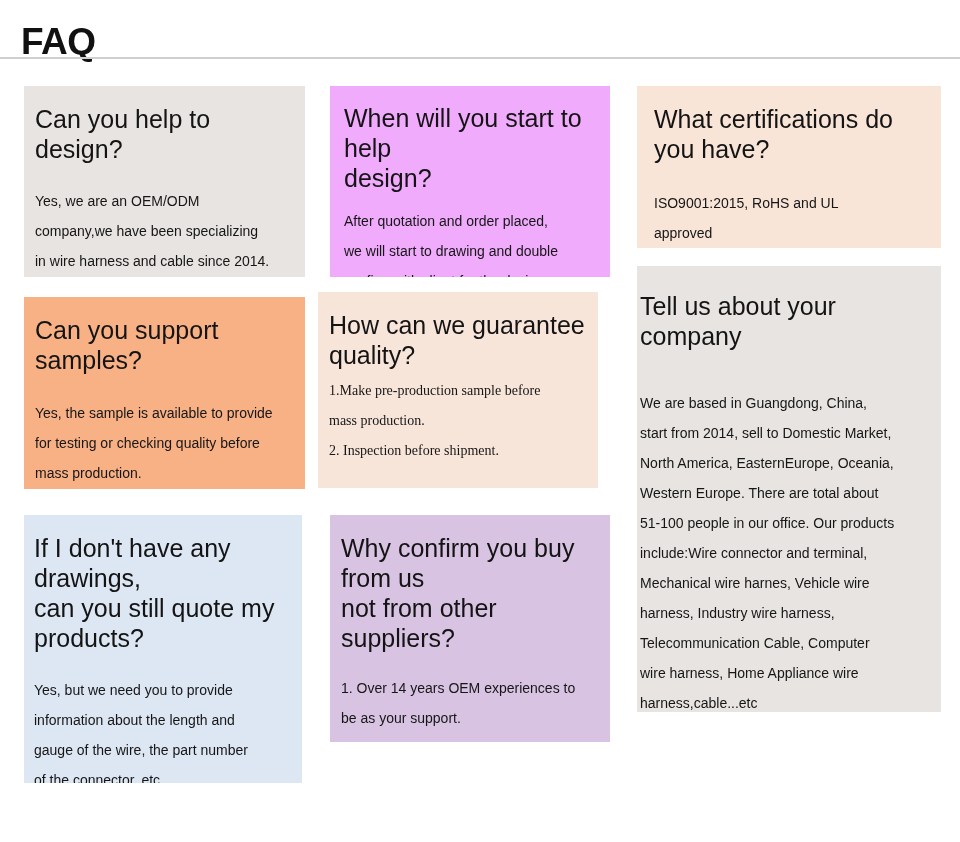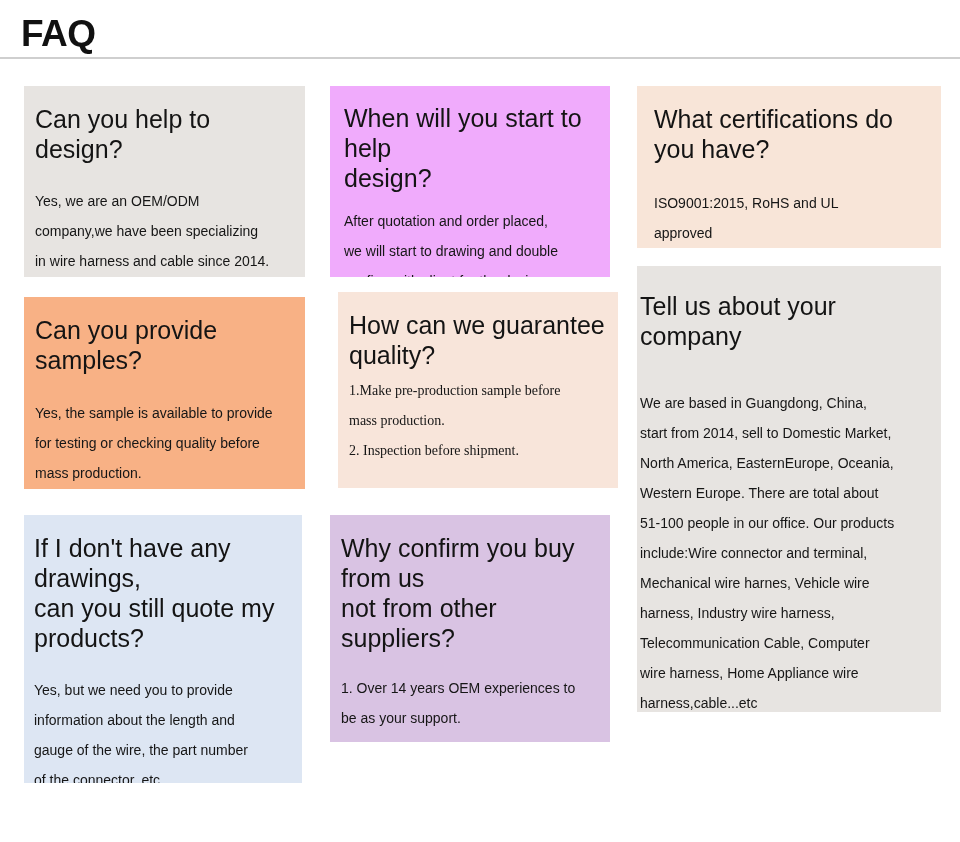--- a/index.html
+++ b/index.html
@@ -20,21 +20,21 @@
   #page-header {
     position: absolute;
     left: 0;
     top: 0;
     width: 960px;
     height: 60px;
   }
   #faq-title {
     position: absolute;
     left: 21px;
-    top: 12px;
+    top: 20px;
     font-size: 37px;
     font-weight: bold;
     letter-spacing: -0.5px;
     line-height: 44px;
     color: #111111;
     white-space: nowrap;
   }
   #header-rule {
     position: absolute;
     left: 0;
@@ -72,21 +72,21 @@
 
   #card-start-help      { left: 330px; top: 86px; width: 280px; height: 191px; padding: 17px 12px 0 14px; }
   #card-start-help .faq-answer { margin-top: 13px; }
 
   #card-certifications  { left: 637px; top: 86px; width: 304px; height: 162px; padding: 18px 14px 0 17px; }
   #card-certifications .faq-answer { margin-top: 24px; }
 
   #card-samples         { left: 24px;  top: 297px; width: 281px; height: 192px; padding: 18px 10px 0 11px; }
   #card-samples .faq-answer { margin-top: 23px; }
 
-  #card-quality         { left: 338px; top: 292px; width: 280px; height: 196px; padding: 18px 12px 0 11px; }
+  #card-quality         { left: 318px; top: 292px; width: 280px; height: 196px; padding: 18px 12px 0 11px; }
   #card-quality .faq-answer { margin-top: 6px; font-family: Liberation Serif, serif; }
 
   #card-company         { left: 637px; top: 266px; width: 304px; height: 446px; padding: 25px 14px 0 3px; }
   #card-company .faq-answer { margin-top: 37px; }
 
   #card-drawings        { left: 24px;  top: 515px; width: 278px; height: 268px; padding: 18px 10px 0 10px; }
   #card-drawings .faq-answer { margin-top: 22px; }
 
   #card-why-buy         { left: 330px; top: 515px; width: 280px; height: 227px; padding: 18px 12px 0 11px; }
   #card-why-buy .faq-answer { margin-top: 20px; }
@@ -115,21 +115,21 @@
 </div>
 
 <div class="faq-card" id="card-certifications" style="background: rgb(248, 229, 216);">
   <p class="faq-question">What certifications do
 you have?</p>
   <p class="faq-answer">ISO9001:2015, RoHS and UL
 approved</p>
 </div>
 
 <div class="faq-card" id="card-samples" style="background: rgb(248, 177, 133);">
-  <p class="faq-question">Can you provide samples?</p>
+  <p class="faq-question">Can you support samples?</p>
   <p class="faq-answer">Yes, the sample is available to provide
 for testing or checking quality before
 mass production.</p>
 </div>
 
 <div class="faq-card" id="card-quality" style="background: rgb(248, 229, 218);">
   <p class="faq-question">How can we guarantee
 quality?</p>
   <p class="faq-answer">1.Make pre-production sample before
 mass production.

